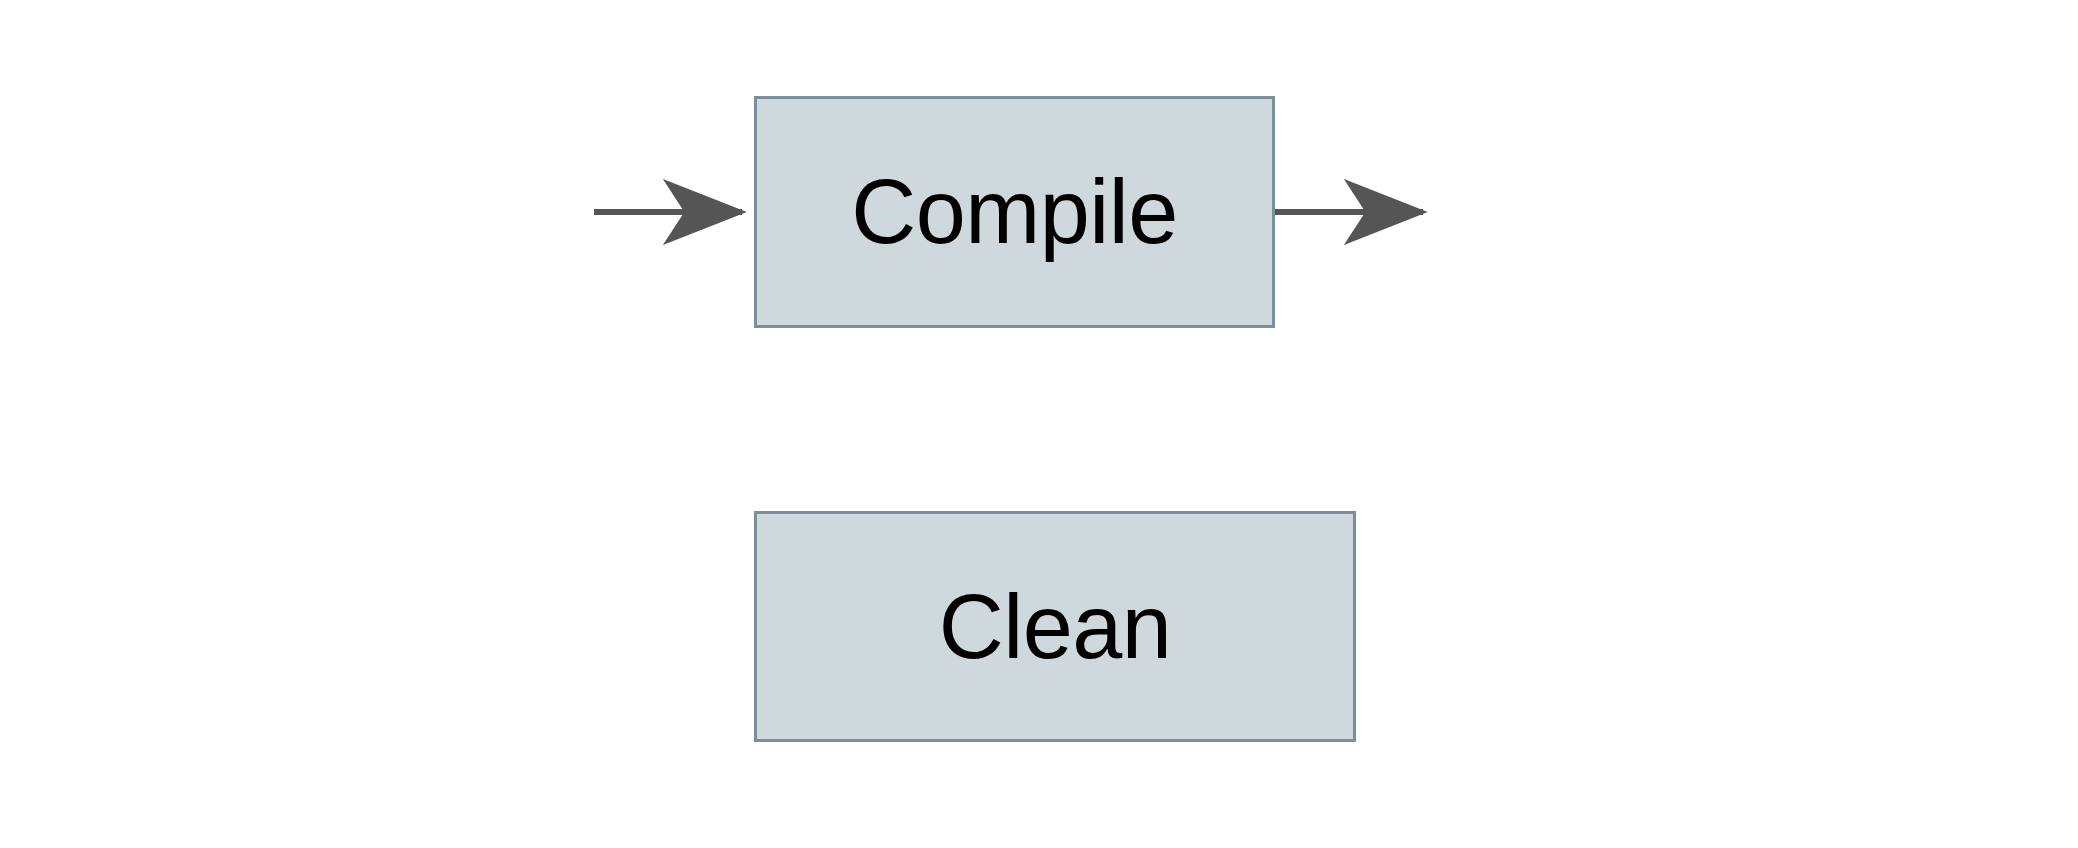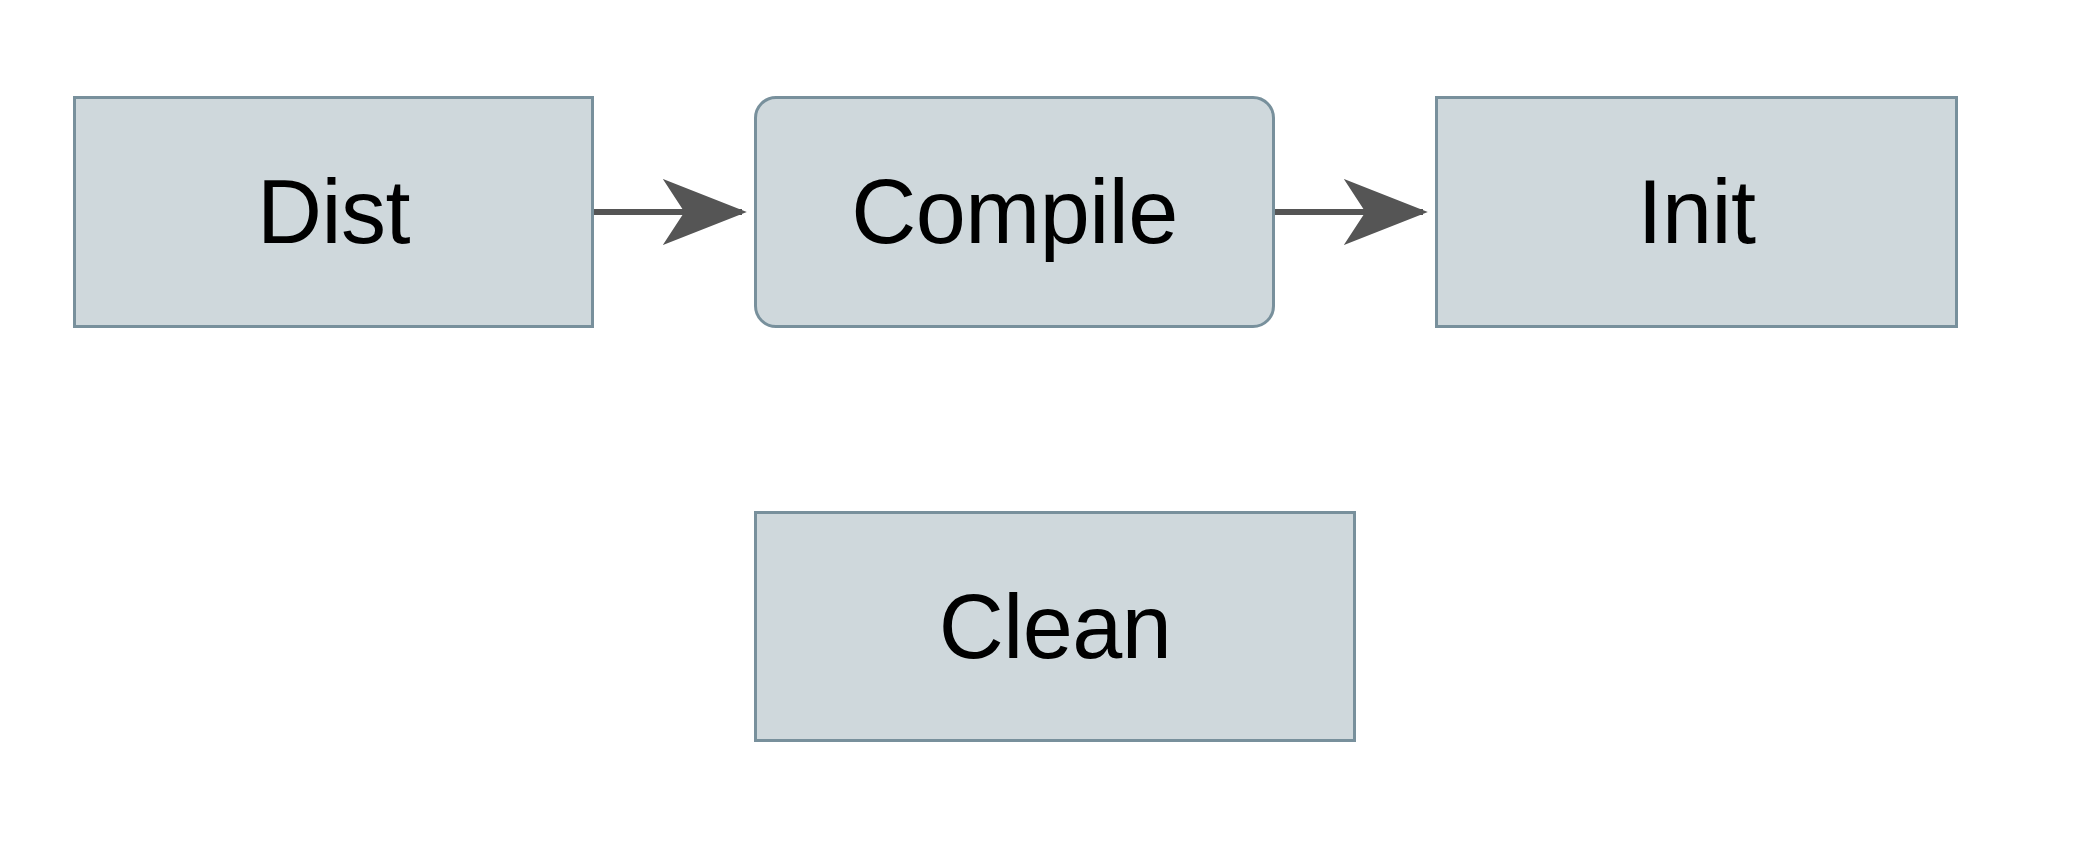--- a/index.html
+++ b/index.html
@@ -63,29 +63,23 @@
 
     <g>
       <line class="edge-path" x1="594" y1="212" x2="742" y2="212" stroke="#555555" stroke-width="6" marker-end="url(#arrowhead-block)"></line>
     </g>
 
     <g>
       <line class="edge-path" x1="1275" y1="212" x2="1423" y2="212" stroke="#555555" stroke-width="6" marker-end="url(#arrowhead-block)"></line>
     </g>
   </svg>
 
-  <div class="node" style="left:73px; top:96px; width:521px; height:232px;">
-    <span class="node-label">Dist</span>
-  </div>
 
-  <div class="node" style="left:754px; top:96px; width:521px; height:232px;border-radius:22px;">
+  <div class="node" style="left:754px; top:96px; width:521px; height:232px;">
     <span class="node-label">Compile</span>
   </div>
 
-  <div class="node" style="left:1435px; top:96px; width:523px; height:232px;">
-    <span class="node-label">Init</span>
-  </div>
 
   <div class="node" style="left:754px; top:511px; width:602px; height:231px;">
     <span class="node-label">Clean</span>
   </div>
 
 </div>
 
 </body></html>

